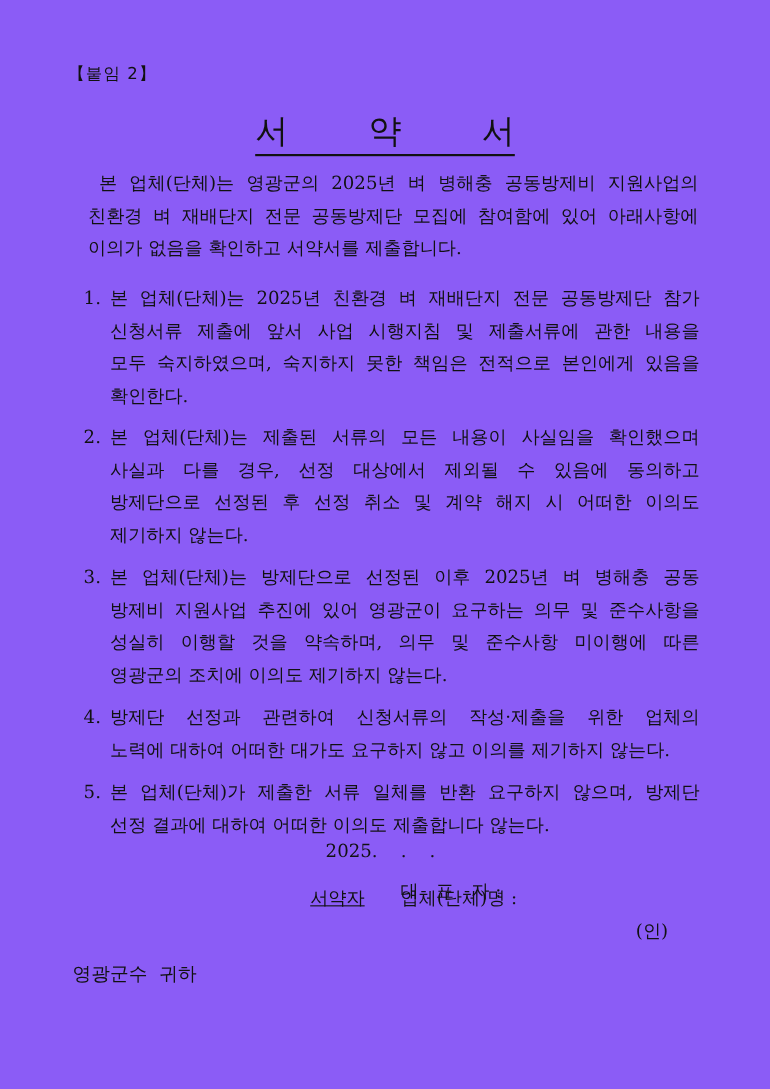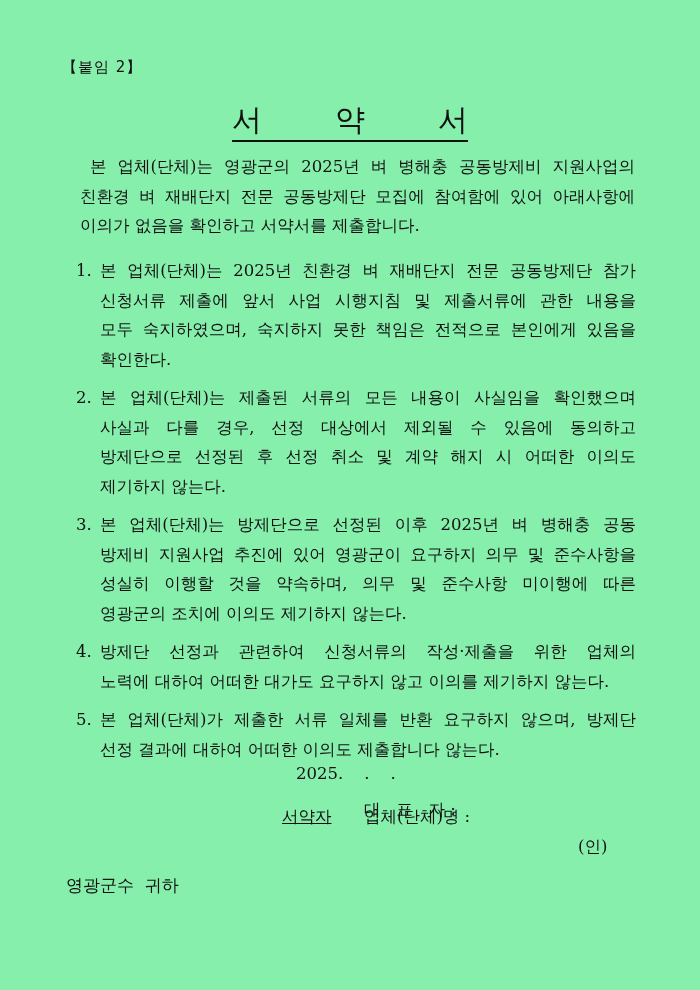--- a/index.html
+++ b/index.html
@@ -12,21 +12,21 @@
       height: 990px;
       position: relative;
       overflow: hidden;
       font-family: "DejaVu Serif", "Liberation Serif", serif;
       color: #111111;
     }
     .page {
       position: absolute;
       left: 0; top: 0;
       width: 700px; height: 990px;
-      background: #86efac;
+      background: #8b5cf6;
     }
     .attachment-label {
       position: absolute;
       left: 62px;
       top: 58px;
       font-size: 15px;
       letter-spacing: 1px;
       font-family: "DejaVu Sans", "Liberation Sans", sans-serif;
     }
     .title {
@@ -138,21 +138,21 @@
     <div class="clause">
       <span class="num">2.</span>
       <span class="line">본 업체(단체)는 제출된 서류의 모든 내용이 사실임을 확인했으며</span>
       <span class="line">사실과 다를 경우, 선정 대상에서 제외될 수 있음에 동의하고</span>
       <span class="line">방제단으로 선정된 후 선정 취소 및 계약 해지 시 어떠한 이의도</span>
       <span class="line last">제기하지 않는다.</span>
     </div>
     <div class="clause">
       <span class="num">3.</span>
       <span class="line">본 업체(단체)는 방제단으로 선정된 이후 2025년 벼 병해충 공동</span>
-      <span class="line">방제비 지원사업 추진에 있어 영광군이 요구하지 의무 및 준수사항을</span>
+      <span class="line">방제비 지원사업 추진에 있어 영광군이 요구하는 의무 및 준수사항을</span>
       <span class="line">성실히 이행할 것을 약속하며, 의무 및 준수사항 미이행에 따른</span>
       <span class="line last">영광군의 조치에 이의도 제기하지 않는다.</span>
     </div>
     <div class="clause">
       <span class="num">4.</span>
       <span class="line">방제단 선정과 관련하여 신청서류의 작성·제출을 위한 업체의</span>
       <span class="line last">노력에 대하여 어떠한 대가도 요구하지 않고 이의를 제기하지 않는다.</span>
     </div>
     <div class="clause">
       <span class="num">5.</span>

